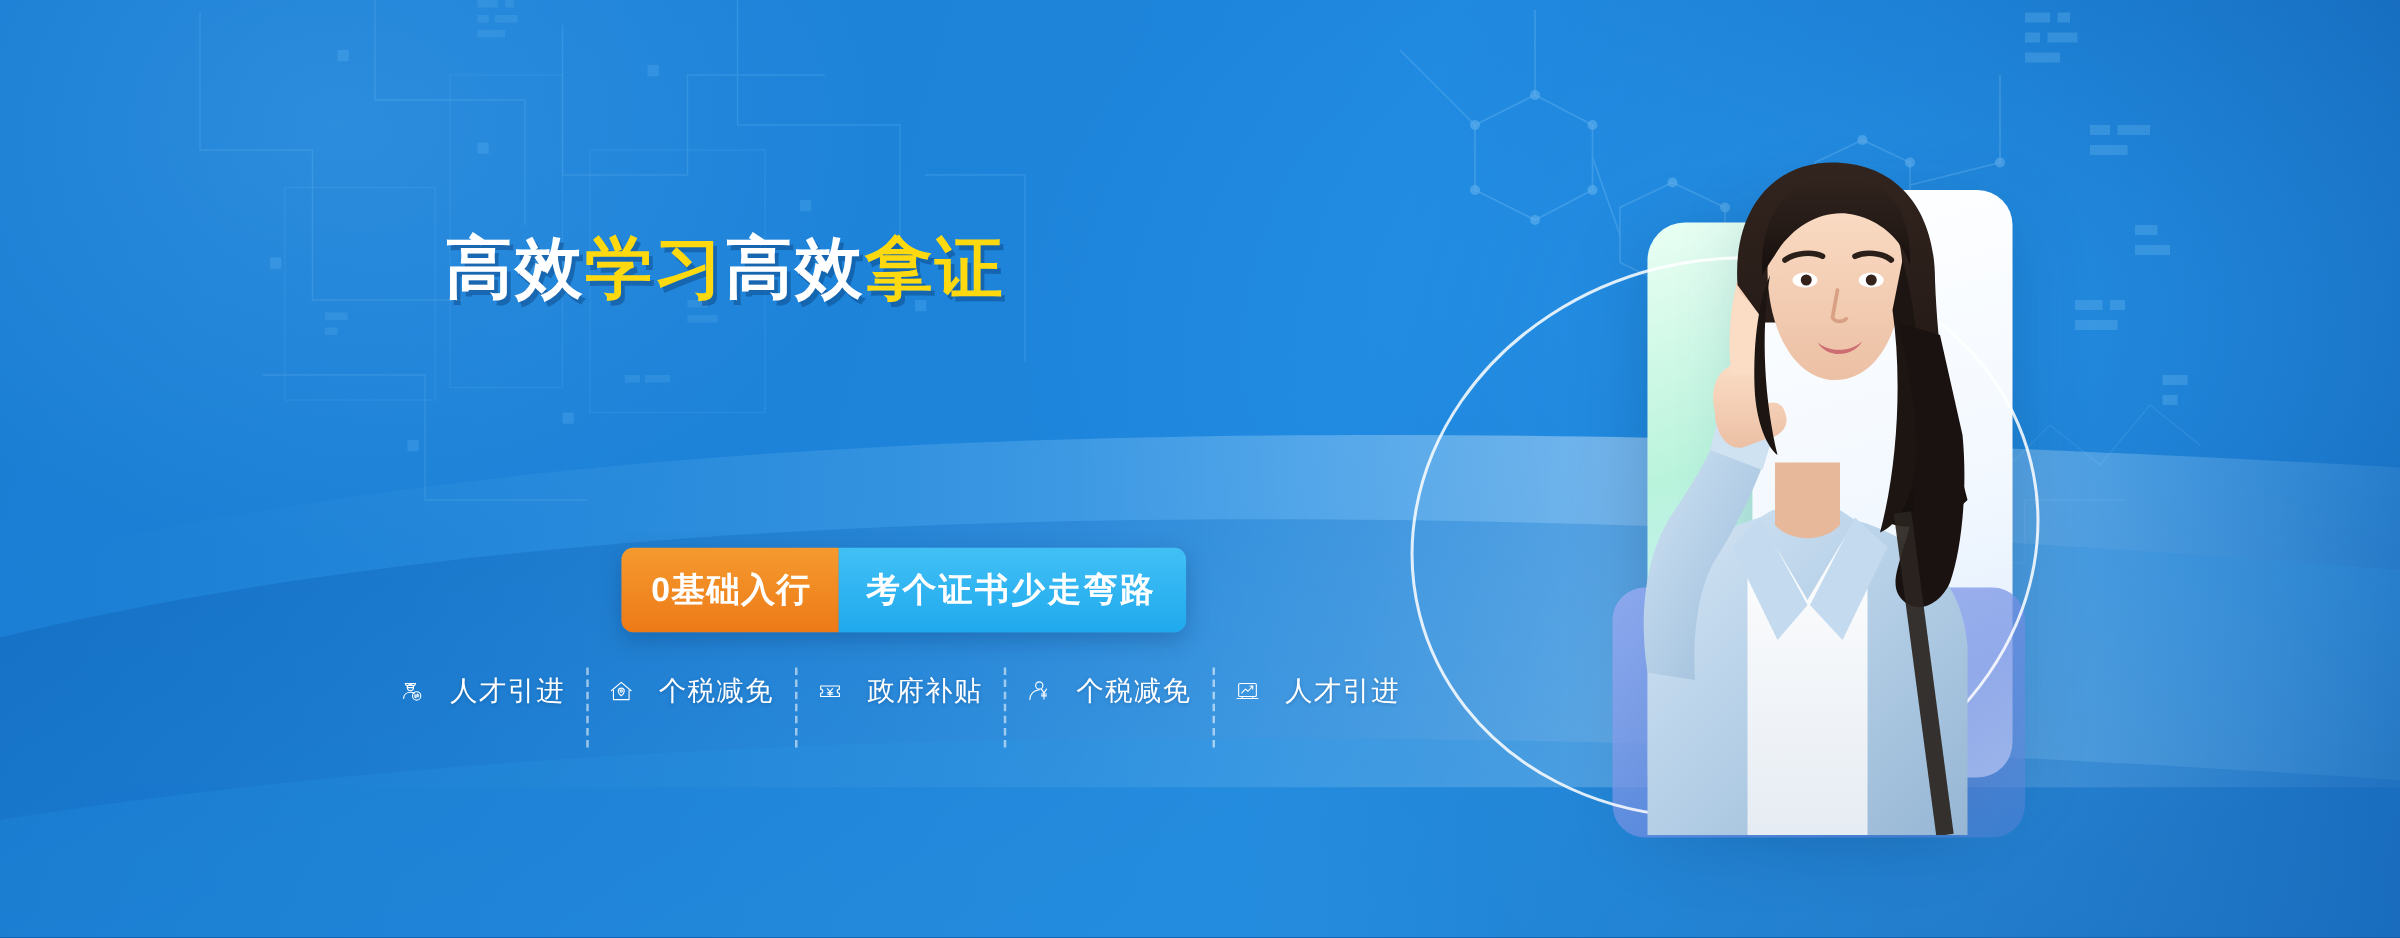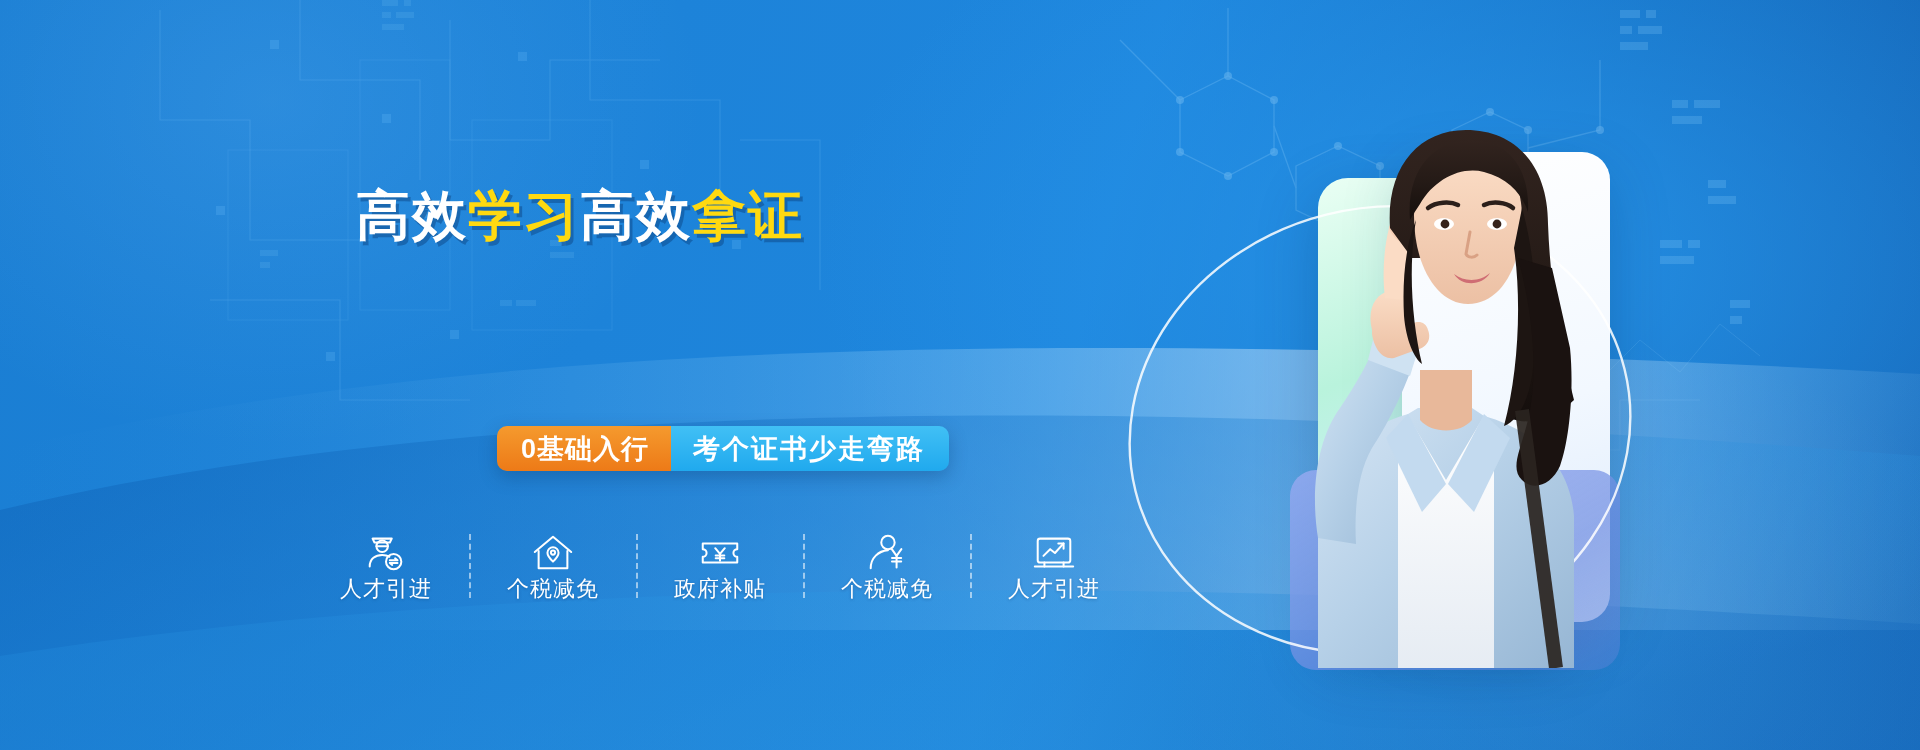--- a/index.html
+++ b/index.html
@@ -78,41 +78,41 @@
       7px 10px 14px rgba(6,40,95,.45);
   }
   .accent-bar{
     position:absolute;left:508px;top:-4px;width:56px;height:26px;
     background:linear-gradient(95deg,#F2922B 0%,#ED7712 100%);
     transform:skewX(-18deg);border-radius:3px;
   }
 
   
   .badge{
-    position:absolute;left:497px;top:426px;height:45px;display:flex;align-items:stretch;
+    position:absolute;left:497px;top:438px;height:68px;display:flex;align-items:stretch;
     border-radius:10px;overflow:hidden;box-shadow:0 6px 18px rgba(7,45,95,.28);
   }
   .badge-left{
     background:linear-gradient(180deg,#F59A2E 0%,#ED7A17 100%);
     color:#fff;font-size:27px;font-weight:bold;letter-spacing:1px;
     display:flex;align-items:center;padding:0 22px 0 24px;
   }
   .badge-right{
     background:linear-gradient(180deg,#41C0F5 0%,#20A9EE 100%);
     color:#fff;font-size:27px;font-weight:bold;letter-spacing:2px;
     display:flex;align-items:center;padding:0 24px 0 22px;text-align:right;
   }
 
   
   .features{
     position:absolute;left:320px;top:530px;width:800px;height:100px;
     display:flex;align-items:flex-start;justify-content:space-between;
   }
   .feature{
-    width:132px;display:flex;flex-direction:column;align-items:center;gap:2px;
+    width:132px;display:flex;flex-direction:row;align-items:center;gap:20px;
   }
   .feature .ico{width:46px;height:46px;display:block;}
   .feature .lbl{
     color:#ffffff;font-size:22px;letter-spacing:1px;line-height:1;white-space:nowrap;
     text-shadow:0 1px 3px rgba(6,45,95,.30);
   }
   .divider{
     width:0;height:64px;margin-top:4px;
     border-left:2px dashed rgba(255,255,255,.55);
   }

